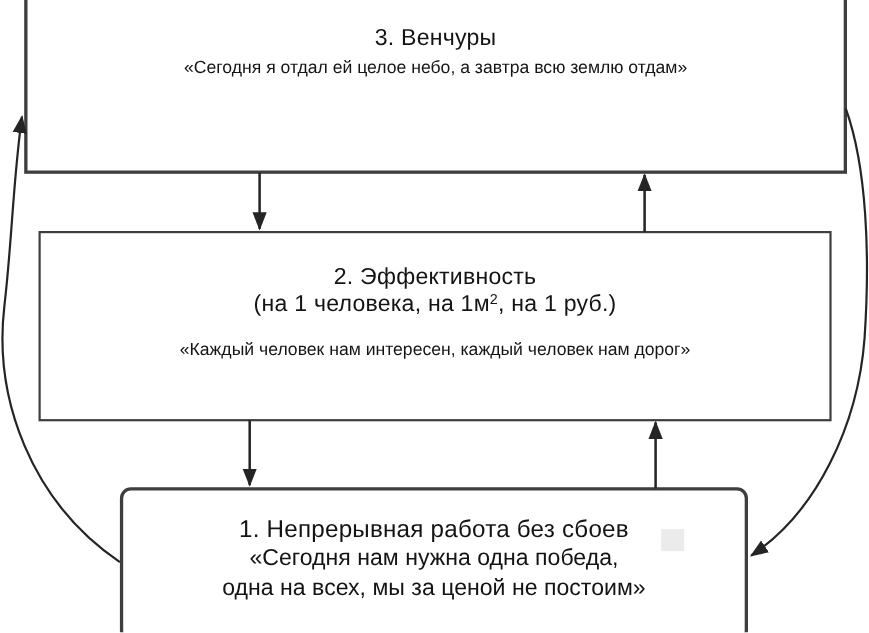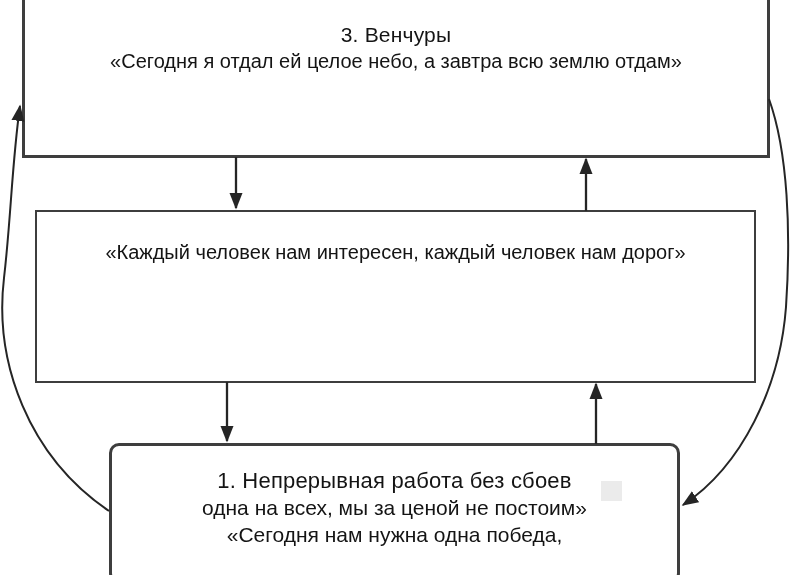--- a/index.html
+++ b/index.html
@@ -57,24 +57,24 @@
     border-radius: 10px;
   }
   .box .title {
     font-weight: normal;
     font-size: 21px;
     line-height: 27px;
     letter-spacing: 0.2px;
   }
   .box-efficiency .title { line-height: 25px; }
   .box .quote {
-    font-size: 20px;
+    font-size: 16px;
     line-height: 27px;
   }
-  .box-efficiency .quote { line-height: 25px; margin-top: 1px; }
+  .box-efficiency .quote { line-height: 25px; margin-top: 17px; }
   .box-work .title { font-size: 22px; }
   .box-work .quote { font-size: 21px; }
   .title sup {
     font-size: 0.62em;
     line-height: 0;
     position: relative;
     top: 0.1em;
     vertical-align: super;
   }
   .smudge {
@@ -105,24 +105,26 @@
     <path d="M 109 511 C 28 456, -6 362, 4 278 C 11 218, 12 162, 20 106" fill="none" stroke="#252525" stroke-width="2" marker-end="url(#ah)"></path>
     <path d="M 769 99 C 788 152, 791 232, 786 307 C 780 387, 742 466, 683 505" fill="none" stroke="#252525" stroke-width="2" marker-end="url(#ah)"></path>
   </svg>
 
   <div class="box box-ventures">
     <div class="title">3. Венчуры</div>
     <div class="quote">«Сегодня я отдал ей целое небо, а завтра всю землю отдам»</div>
   </div>
 
   <div class="box box-efficiency">
+    <div class="title">2. Эффективность</div>
+    <div class="title"><span>(на 1 человека, на 1м</span><sup>2</sup><span>, на 1 руб.)</span></div>
     <div class="quote">«Каждый человек нам интересен, каждый человек нам дорог»</div>
   </div>
 
   <div class="box box-work">
     <div class="title">1. Непрерывная работа без сбоев</div>
+    <div class="quote">«Сегодня нам нужна одна победа,</div>
     <div class="quote">одна на всех, мы за ценой не постоим»</div>
-    <div class="quote">«Сегодня нам нужна одна победа,</div>
   </div>
 
   <div class="smudge"></div>
 
 </div>
 
 </body></html>

